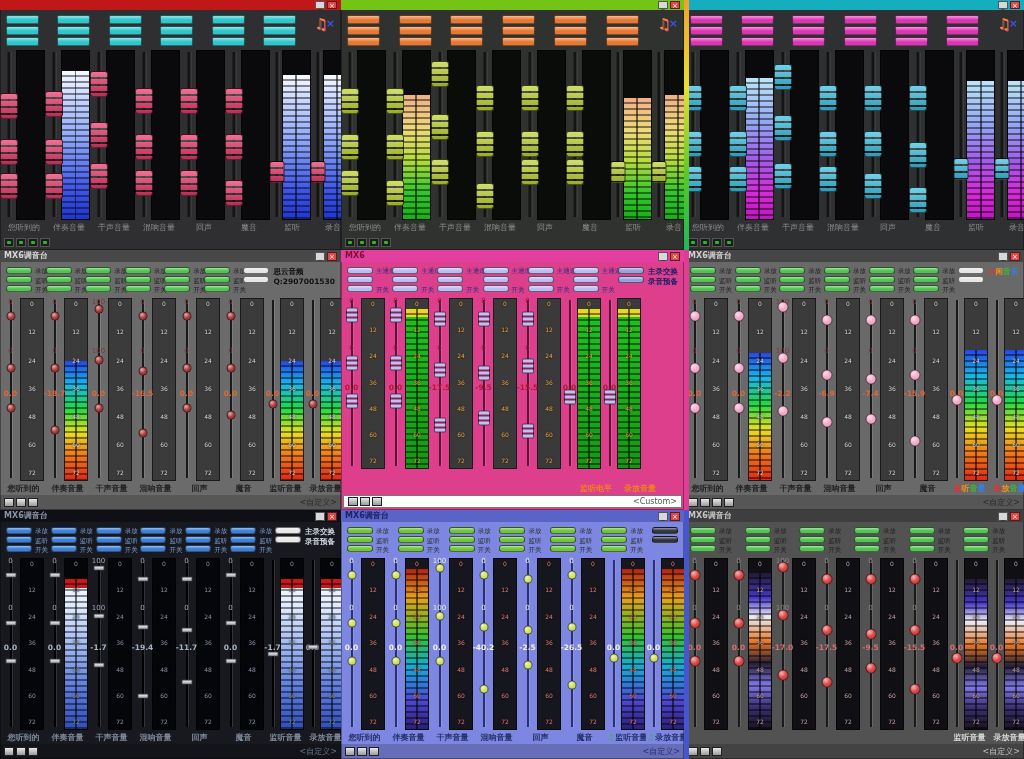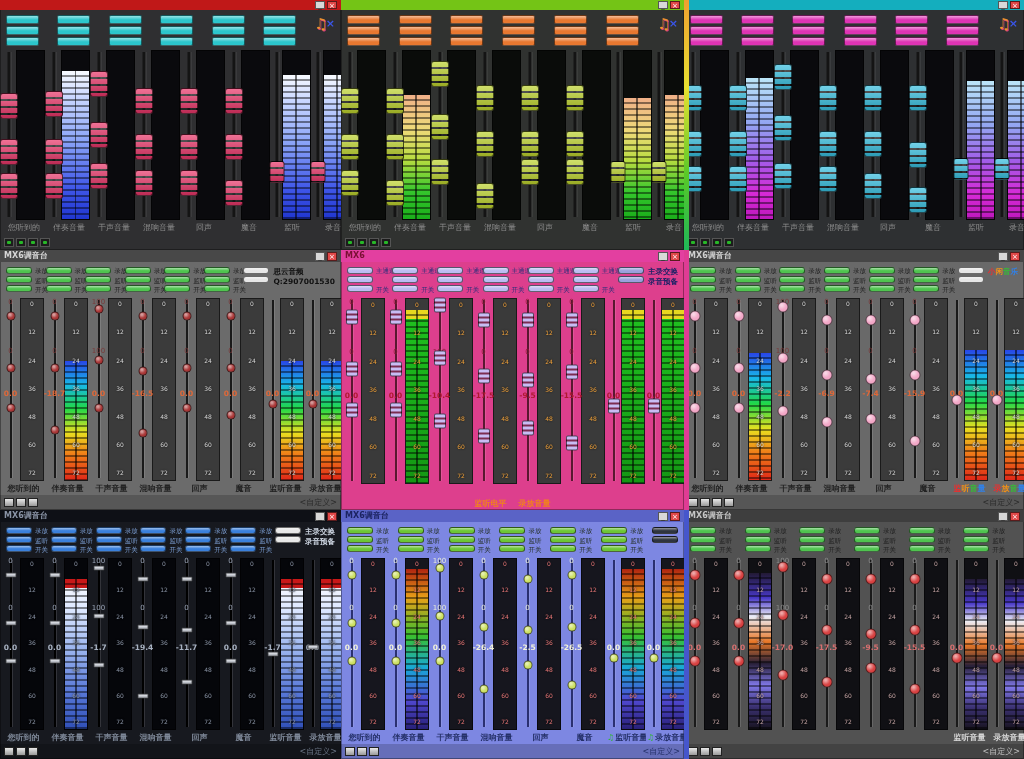--- a/index.html
+++ b/index.html
@@ -80,21 +80,21 @@
   .scale{position:absolute;inset:0;z-index:4;}
   .tick{position:absolute;left:0;right:0;text-align:center;font-size:6px;line-height:6px;color:var(--scale,#ccc);transform:translateY(-50%);text-shadow:0 0 2px rgba(0,0,0,.8);}
   
   .labels{flex:0 0 auto;height:14px;display:flex;gap:1px;padding:0 2px;align-items:center;}
   .chlabel{flex:0 0 43px;text-align:center;font-size:8px;font-weight:bold;color:var(--label,#888);white-space:nowrap;overflow:hidden;}
   .full .chlabel.aux{flex:0 0 39px;}
   .zoom .chlabel{flex:0 0 44px;font-weight:normal;}
   .zoom .chlabel.aux{flex:0 0 40px;}
   .lblnote{color:#2fb82f;margin-right:1px;}
   
-  .bottomtexts{flex:0 0 auto;height:12px;display:flex;justify-content:center;gap:12px;padding:0 10px;}
+  .bottomtexts{flex:0 0 auto;height:12px;display:flex;justify-content:flex-end;gap:12px;padding:0 28px;}
   .btext{font-size:8px;font-weight:bold;color:#f08020;line-height:12px;}
   .statusbar{flex:0 0 auto;height:15px;display:flex;align-items:center;gap:2px;padding:0 4px;background:rgba(0,0,0,.18);}
   .statusbar.white{background:#fff;height:13px;margin:0 2px 2px;border:1px solid #777;}
   .sbtn{width:10px;height:9px;background:linear-gradient(#e8e8e8,#9a9a9a);border:1px solid #222;}
   .custom{margin-left:auto;font-size:8px;color:var(--customcolor,#888);white-space:nowrap;}
   .zoombottom{flex:0 0 auto;height:16px;display:flex;align-items:center;gap:2px;padding:0 4px;}
   .navbtn{width:10px;height:9px;background:#1c1c1c;border:1px solid #555;position:relative;}
   .navbtn::after{content:"";position:absolute;inset:2px;background:#28b828;border-radius:1px;}
 </style>
 </head>
@@ -965,42 +965,20 @@
               <div class="tick" style="top: 49.5%;">36</div>
               <div class="tick" style="top: 65%;">48</div>
               <div class="tick" style="top: 80.5%;">60</div>
               <div class="tick" style="top: 96%;">72</div>
             </div>
           </div>
         </div>
         <div class="strip">
           <div class="fader">
             <div class="track"></div>
-            <div class="num" style="top: 2%;">100</div>
-            <div class="num" style="top: 29%;">100</div>
-            <div class="num val" style="top: 52%;">-10.4</div>
-            <div class="knob" style="top: 4%;"></div>
-            <div class="knob" style="top: 32%;"></div>
-            <div class="knob" style="top: 66%;"></div>
-          </div>
-          <div class="meter">
-            <div class="scale">
-              <div class="tick" style="top: 3%;">0</div>
-              <div class="tick" style="top: 18.5%;">12</div>
-              <div class="tick" style="top: 34%;">24</div>
-              <div class="tick" style="top: 49.5%;">36</div>
-              <div class="tick" style="top: 65%;">48</div>
-              <div class="tick" style="top: 80.5%;">60</div>
-              <div class="tick" style="top: 96%;">72</div>
-            </div>
-          </div>
-        </div>
-        <div class="strip">
-          <div class="fader">
-            <div class="track"></div>
             <div class="num" style="top: 2%;">0</div>
             <div class="num" style="top: 29%;">0</div>
             <div class="num val" style="top: 52%;">-17.5</div>
             <div class="knob" style="top: 12%;"></div>
             <div class="knob" style="top: 42%;"></div>
             <div class="knob" style="top: 74%;"></div>
           </div>
           <div class="meter">
             <div class="scale">
               <div class="tick" style="top: 3%;">0</div>
@@ -1103,20 +1081,26 @@
         <div class="chlabel"><span></span></div>
         <div class="chlabel"><span></span></div>
         <div class="chlabel"><span></span></div>
         <div class="chlabel aux"><span></span></div>
         <div class="chlabel aux"><span></span></div>
       </div>
       <div class="bottomtexts">
         <div class="btext">监听电平</div>
         <div class="btext">录放音量</div>
       </div>
+      <div class="statusbar white">
+        <div class="sbtn"></div>
+        <div class="sbtn"></div>
+        <div class="sbtn"></div>
+        <div class="custom">&lt;Custom&gt;</div>
+      </div>
     </div>
     <div class="panel full" style="--bg: #696969; --titlebg: #464646; --titlefg: #d0d0d0; --toggle: #4fc44f; --toggletext: #1f1f1f; --cornerpill: #e6e6e6; --knob: #f2a6c6; --knobsize: 11px; --numcolor: #7a3a3a; --val: #e06838; --scale: #d8d8d8; --label: #222222; --meterbg: #3b3b3b; --trackc: #1a1a1a; --fill: rainbow; --customcolor: #2a2a2a; --sliver: #df3c94;">
       <div class="sliver" style="background: rgb(223, 60, 148);"></div>
       <div class="titlebar">
         <span class="title">MX6调音台</span>
         <div class="winbtns">
           <div class="wb min">_</div>
           <div class="wb close">×</div>
         </div>
       </div>
@@ -1830,21 +1814,21 @@
               <div class="tick" style="top: 80.5%;">60</div>
               <div class="tick" style="top: 96%;">72</div>
             </div>
           </div>
         </div>
         <div class="strip">
           <div class="fader">
             <div class="track"></div>
             <div class="num" style="top: 2%;">0</div>
             <div class="num" style="top: 29%;">0</div>
-            <div class="num val" style="top: 52%;">-26.4</div>
+            <div class="num val" style="top: 52%;">-40.2</div>
             <div class="knob" style="top: 10%;"></div>
             <div class="knob" style="top: 40%;"></div>
             <div class="knob" style="top: 76%;"></div>
           </div>
           <div class="meter">
             <div class="scale">
               <div class="tick" style="top: 3%;">0</div>
               <div class="tick" style="top: 18.5%;">12</div>
               <div class="tick" style="top: 34%;">24</div>
               <div class="tick" style="top: 49.5%;">36</div>

